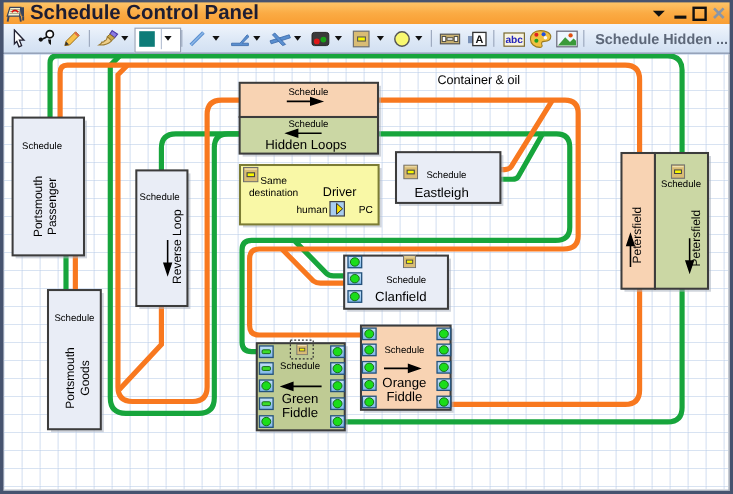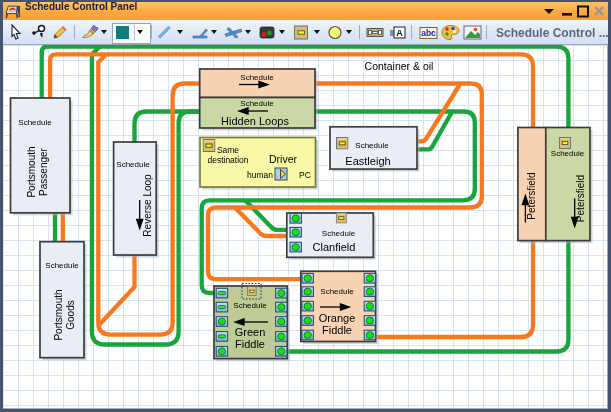--- a/index.html
+++ b/index.html
@@ -1,18 +1,18 @@
 <!DOCTYPE html>
 <html><head>
 <meta charset="utf-8">
 <style>
 html,body{margin:0;padding:0;}
 body{width:611px;height:412px;position:relative;overflow:hidden;background:#46536f;font-family:"Liberation Sans",sans-serif;}
 #titlebar{position:absolute;left:3px;top:2px;width:605px;height:18px;background:linear-gradient(180deg,#fdc468 0%,#fbab44 50%,#f99e33 100%);}
-#title{position:absolute;left:25px;top:1px;font-size:10px;font-weight:bold;color:#1d1d33;letter-spacing:0px;}
+#title{position:absolute;left:25px;top:1px;font-size:17px;font-weight:bold;color:#1d1d33;letter-spacing:0px;}
 #toolbar{position:absolute;left:3px;top:20px;width:605px;height:24px;background:linear-gradient(180deg,#f0f5fc 0%,#dde8f6 55%,#d2e0f2 100%);border-bottom:1px solid #96a3ba;}
 .sep{position:absolute;top:25px;width:1px;height:14px;background:#9fabc0;}
 .dd{position:absolute;top:30px;width:0;height:0;border-left:3.5px solid transparent;border-right:3.5px solid transparent;border-top:4px solid #111;}
 .ti{position:absolute;top:24px;}
 #tbtext{position:absolute;left:496px;top:26px;font-size:12px;font-weight:bold;color:#5d6778;}
 #canvas{position:absolute;left:3px;top:45px;width:604px;height:363px;background:#ffffff;border-right:1px solid #a3abb8;border-bottom:1px solid #a3abb8;}
 #overlay{position:absolute;left:0;top:0;}
 </style>
 </head>
 <body>
@@ -113,21 +113,21 @@
   <circle cx="12" cy="4.5" r="1.7" fill="#2050e0"></circle>
   <circle cx="6" cy="10" r="1.7" fill="#20a020"></circle>
   <circle cx="13.5" cy="7.5" r="1.5" fill="#f8f8f8"></circle>
 </svg>
 <svg class="ti" style="left:463px" width="19" height="17" viewBox="0 0 19 17">
   <rect x="1" y="2" width="17" height="13" fill="#eef6fe" stroke="#667" stroke-width="1"></rect>
   <path d="M2 14 L8 7 L12 11 L15 8 L17 10 L17 14 Z" fill="#3a9a3a"></path>
   <circle cx="12.5" cy="5.5" r="1.8" fill="#e05010"></circle>
 </svg>
 <div class="sep" style="left:486px"></div>
-<div id="tbtext">Schedule Control ...</div>
+<div id="tbtext">Schedule Hidden ...</div>
 <div id="canvas"></div>
 <svg id="overlay" width="611" height="412" viewBox="0 0 611 412">
 <defs>
 <pattern id="grid" width="15" height="15" patternUnits="userSpaceOnUse" x="3" y="45">
   <path d="M14.85 0 H0 V14.85" fill="none" stroke="#b2c7e6" stroke-width="1"></path>
 </pattern>
 </defs>
 <clipPath id="cv">
       <rect x="3" y="45" width="604" height="363"></rect>
     </clipPath>

